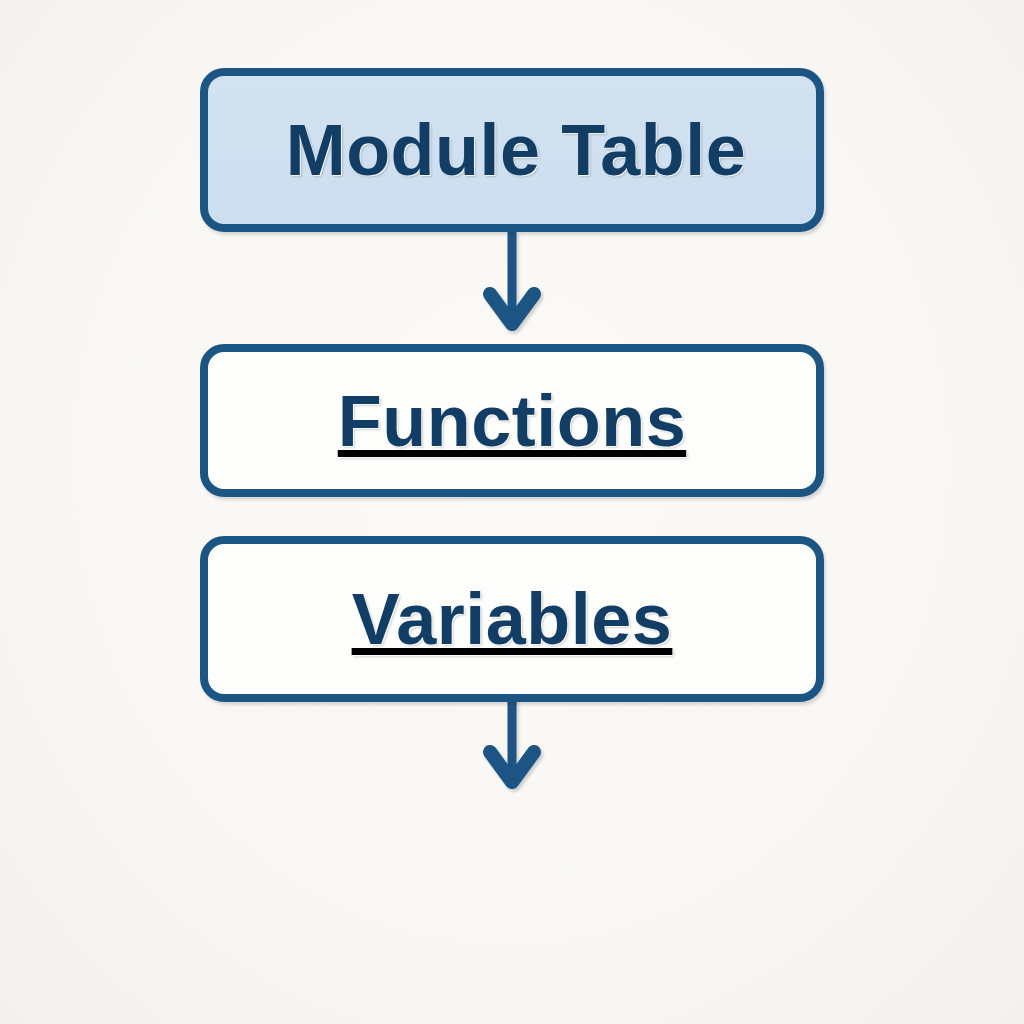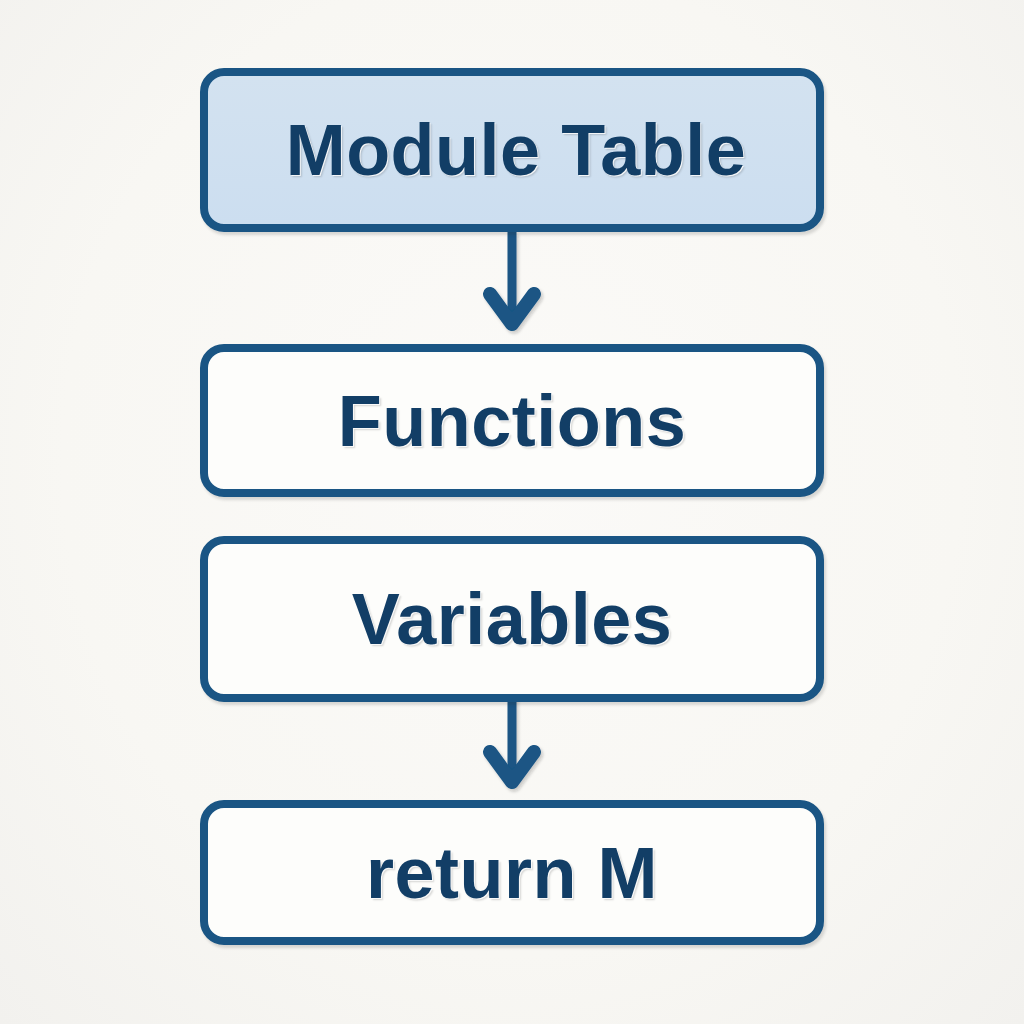--- a/index.html
+++ b/index.html
@@ -42,20 +42,21 @@
     border-radius: 24px;
     border: 8px solid #1a5584;
     box-shadow: 2px 3px 3px rgba(40, 40, 40, 0.16);
   }
   .node.filled {
     background: linear-gradient(180deg, #d3e2f0 0%, #ccdef0 100%);
     padding-left: 8px;
   }
   .node.plain {
     background: #fdfdfb;
+    text-decoration: underline;
   }
 
   .node-label {
     font-family: "Liberation Sans", sans-serif;
     font-size: 72px;
     font-weight: 600;
     letter-spacing: 0.5px;
     color: #123e66;
     line-height: 1;
     white-space: nowrap;
@@ -101,17 +102,14 @@
   </div>
 
   <div class="node plain" id="node-functions">
     <span class="node-label">Functions</span>
   </div>
 
   <div class="node plain" id="node-variables">
     <span class="node-label">Variables</span>
   </div>
 
-  <div class="node plain" id="node-return-m">
-    <span class="node-label">return M</span>
-  </div>
 
 </div>
 
 </body></html>

